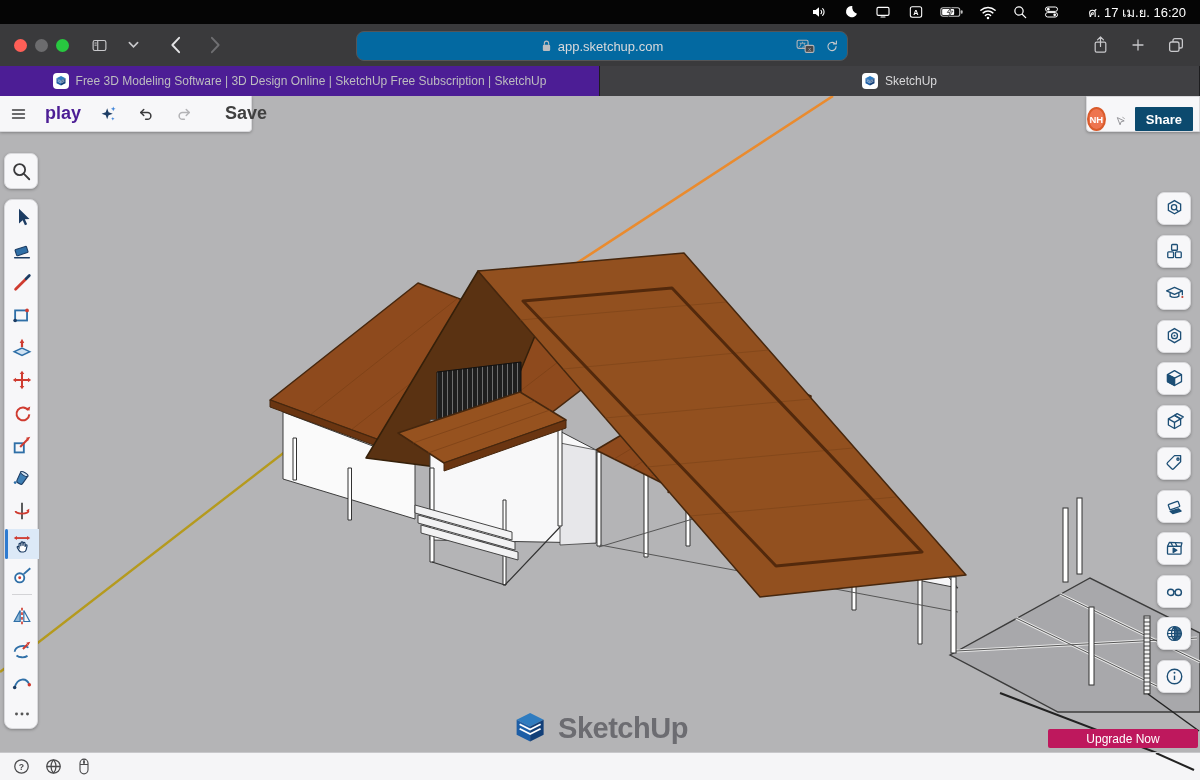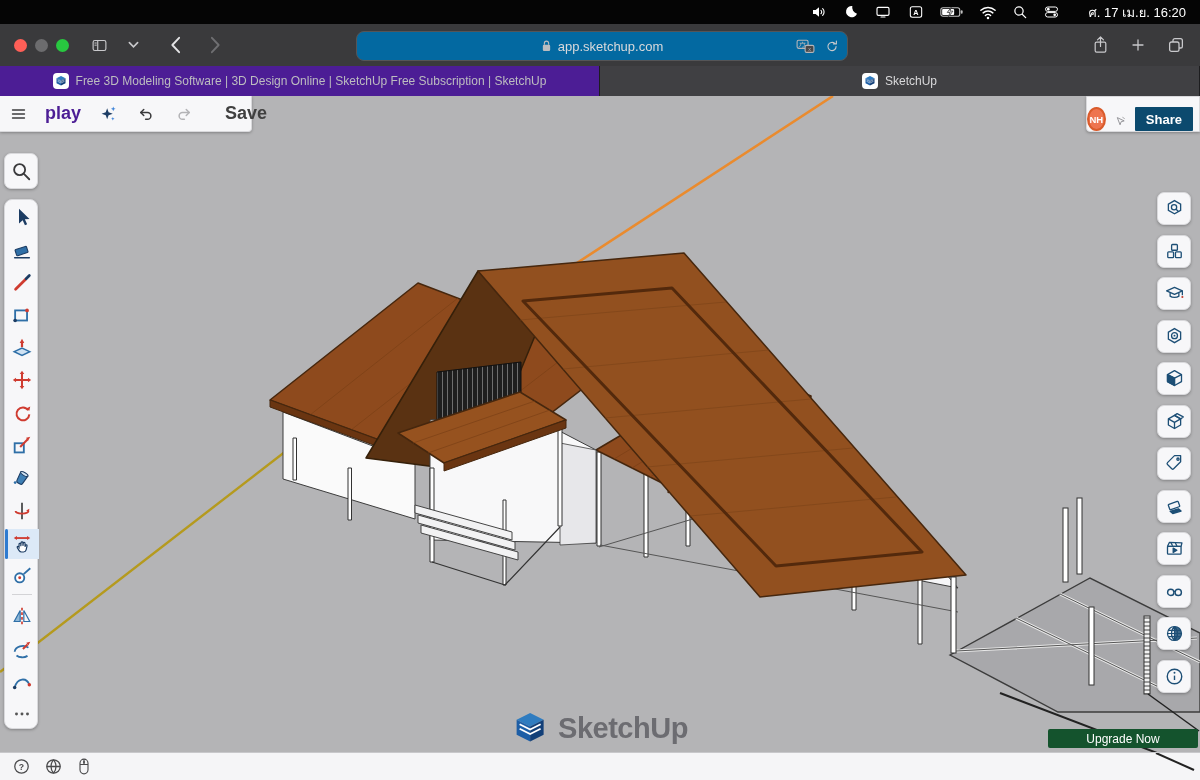--- a/index.html
+++ b/index.html
@@ -70,21 +70,21 @@
 
   
   .rail-right{position:absolute;left:1157px;top:96px;width:34px;display:flex;flex-direction:column;gap:9.5px;z-index:10}
   .rpanel{width:34px;height:33px;border-radius:7px;display:flex;align-items:center;justify-content:center}
 
   
   .watermark{position:absolute;left:50%;top:614px;transform:translateX(-50%);display:flex;align-items:center;gap:10px;z-index:2}
   .watermark .wm-text{font-size:29px;font-weight:bold;color:#6c6c71;letter-spacing:-.5px}
 
   
-  .upgrade{position:absolute;left:1048px;top:633px;width:150px;height:19px;background:#14532d;color:#fff;
+  .upgrade{position:absolute;left:1048px;top:633px;width:150px;height:19px;background:#be185d;color:#fff;
            font-size:12px;display:flex;align-items:center;justify-content:center;z-index:8;border:none;border-radius:2px}
 
   
   .statusbar{position:absolute;top:752px;left:0;width:1200px;height:28px;background:#f5f5f7;border-top:1px solid #c8c8cb;
              box-sizing:border-box;z-index:20}
   .sb-left{position:absolute;left:12px;top:0;height:27px;display:flex;align-items:center;gap:13px;color:#4a4a4c}
   .sb-right{position:absolute;right:4px;top:0;height:27px;display:flex;align-items:center;gap:9px}
   .meas-label{font-size:13.5px;color:#2e2e30}
   .meas-input{width:126px;height:19px;border:1px solid #b9b9bc;background:#fff;font-size:12px;padding:0 4px}
   .sb-line{position:absolute;right:0;top:0;width:46px;height:28px;pointer-events:none}

